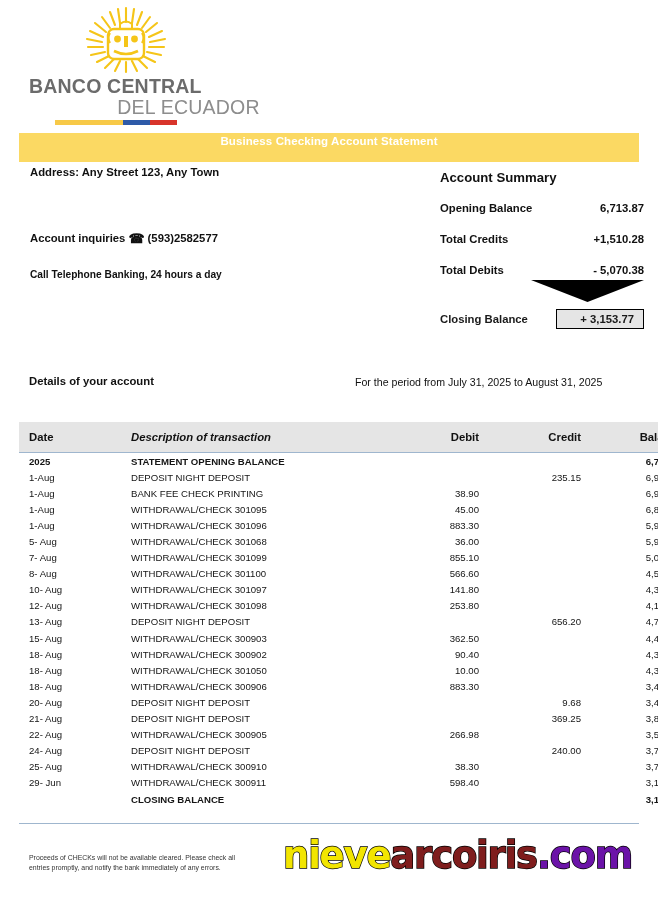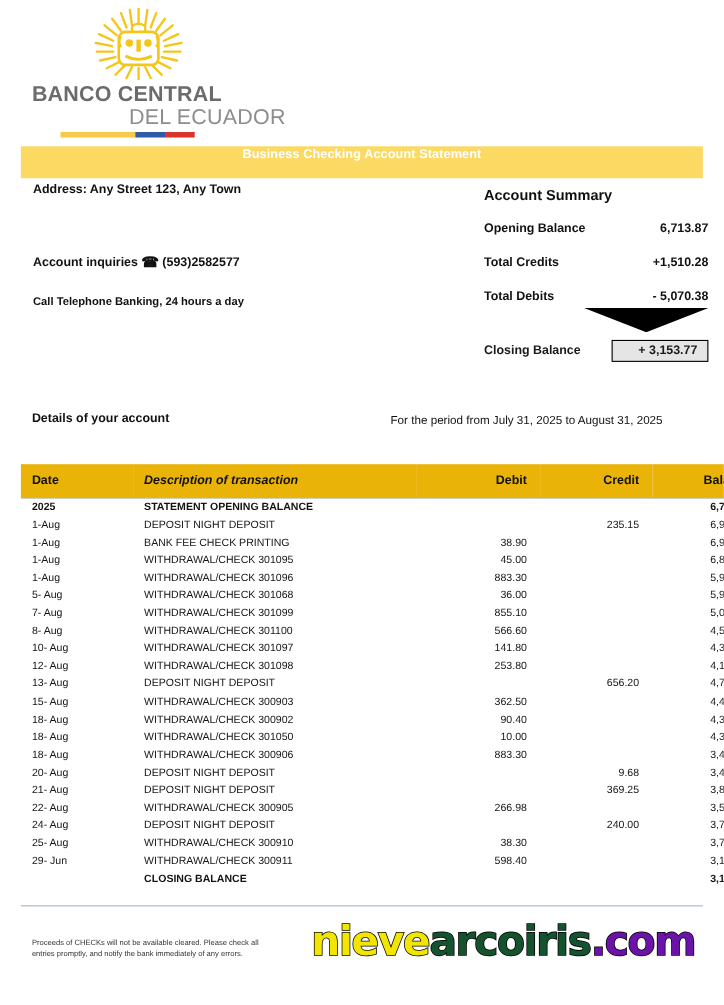--- a/index.html
+++ b/index.html
@@ -189,21 +189,21 @@
   
   .tbl {
     position: absolute;
     left: 19px;
     top: 422px;
     width: 620px;
     border-collapse: collapse;
     table-layout: fixed;
   }
   .tbl thead th {
-    background: #eab308;
+    background: #e5e5e5;
     font-size: 11.3px;
     font-weight: bold;
     color: #111;
     padding: 9px 0 9px 0;
     border-bottom: 1.5px solid #9FB6CE;
     text-align: left;
   }
   .tbl thead th.num { text-align: right; }
   .tbl th.c-date   { width: 92px; padding-left: 10px; }
   .tbl th.c-desc   { width: 248px; padding-left: 10px; font-style: italic; }
@@ -254,21 +254,21 @@
     font-weight: bold;
     letter-spacing: -1.2px;
     white-space: nowrap;
     font-family: "DejaVu Sans", sans-serif;
   }
   .watermark span {
     -webkit-text-stroke: 1.4px #000;
     paint-order: stroke fill;
   }
   .wm-1 { color: #F2E500; }
-  .wm-2 { color: #14532d; }
+  .wm-2 { color: #7f1d1d; }
   .wm-3 { color: #6B13A8; }
 </style>
 </head>
 <body>
 
 <div class="page">
 
   <div class="logo-block">
     <div class="sun-wrap">
       <svg width="112" height="68" viewBox="0 0 112 68">

